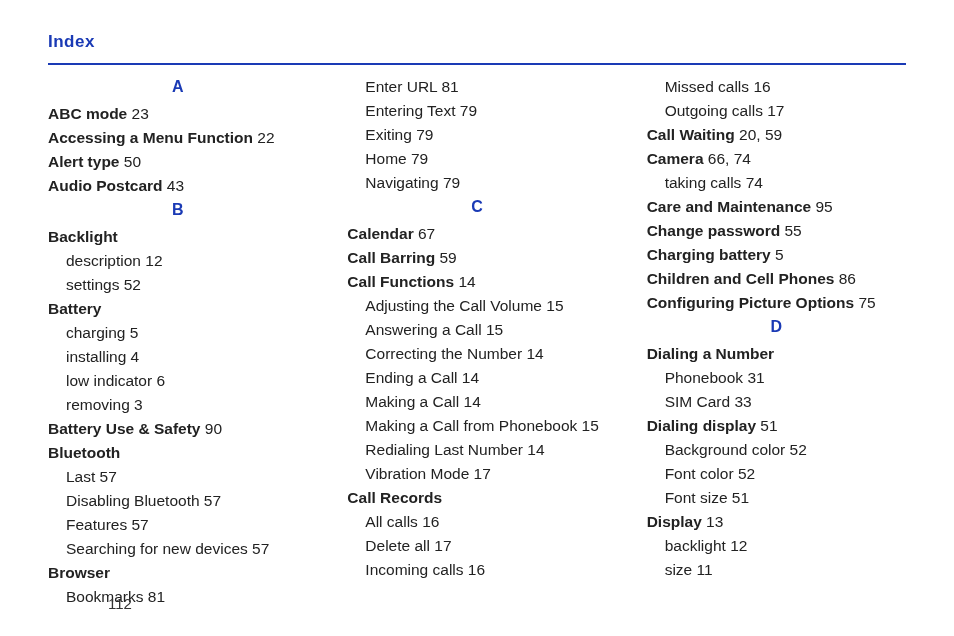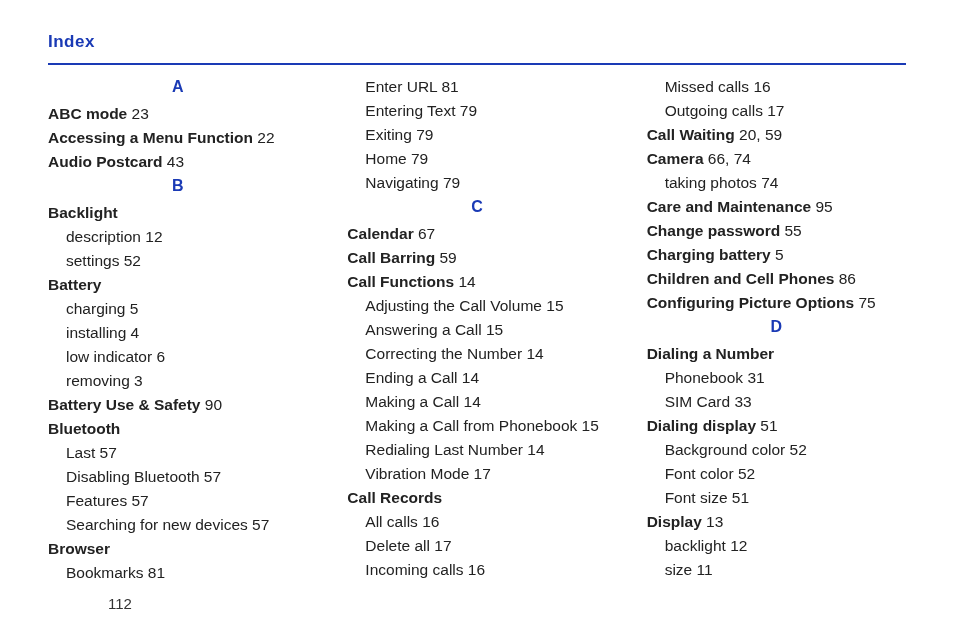--- a/index.html
+++ b/index.html
@@ -55,20 +55,21 @@
 </head>
 <body>
 
 <div class="title">Index</div>
 
 <div class="columns">
   <div class="col">
       <div class="letter">A</div>
       <div class="entry"><span class="b">ABC mode</span><span class="nb"> 23</span></div>
       <div class="entry"><span class="b">Accessing a Menu Function</span><span class="nb"> 22</span></div>
+      <div class="entry"><span class="b">Alert type</span><span class="nb"> 50</span></div>
       <div class="entry"><span class="b">Audio Postcard</span><span class="nb"> 43</span></div>
       <div class="letter">B</div>
       <div class="entry"><span class="b">Backlight</span></div>
       <div class="entry sub"><span>description</span><span> 12</span></div>
       <div class="entry sub"><span>settings</span><span> 52</span></div>
       <div class="entry"><span class="b">Battery</span></div>
       <div class="entry sub"><span>charging</span><span> 5</span></div>
       <div class="entry sub"><span>installing</span><span> 4</span></div>
       <div class="entry sub"><span>low indicator</span><span> 6</span></div>
       <div class="entry sub"><span>removing</span><span> 3</span></div>
@@ -102,21 +103,21 @@
       <div class="entry"><span class="b">Call Records</span></div>
       <div class="entry sub"><span>All calls</span><span> 16</span></div>
       <div class="entry sub"><span>Delete all</span><span> 17</span></div>
       <div class="entry sub"><span>Incoming calls</span><span> 16</span></div>
     </div>
   <div class="col">
       <div class="entry sub"><span>Missed calls</span><span> 16</span></div>
       <div class="entry sub"><span>Outgoing calls</span><span> 17</span></div>
       <div class="entry"><span class="b">Call Waiting</span><span class="nb"> 20, 59</span></div>
       <div class="entry"><span class="b">Camera</span><span class="nb"> 66, 74</span></div>
-      <div class="entry sub"><span>taking photos</span><span> 74</span></div>
+      <div class="entry sub"><span>taking calls</span><span> 74</span></div>
       <div class="entry"><span class="b">Care and Maintenance</span><span class="nb"> 95</span></div>
       <div class="entry"><span class="b">Change password</span><span class="nb"> 55</span></div>
       <div class="entry"><span class="b">Charging battery</span><span class="nb"> 5</span></div>
       <div class="entry"><span class="b">Children and Cell Phones</span><span class="nb"> 86</span></div>
       <div class="entry"><span class="b">Configuring Picture Options</span><span class="nb"> 75</span></div>
       <div class="letter">D</div>
       <div class="entry"><span class="b">Dialing a Number</span></div>
       <div class="entry sub"><span>Phonebook</span><span> 31</span></div>
       <div class="entry sub"><span>SIM Card</span><span> 33</span></div>
       <div class="entry"><span class="b">Dialing display</span><span class="nb"> 51</span></div>

